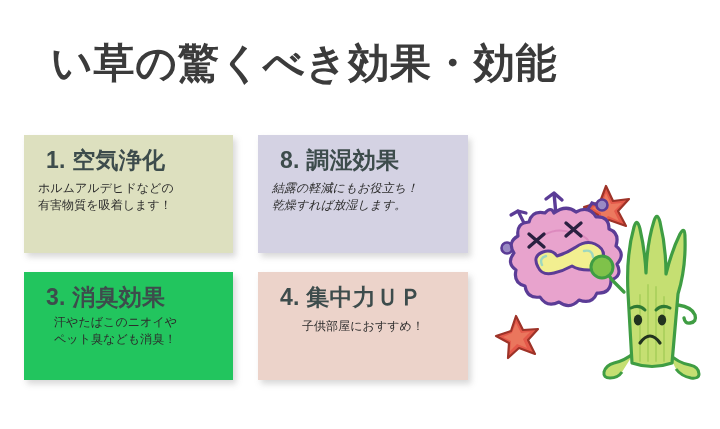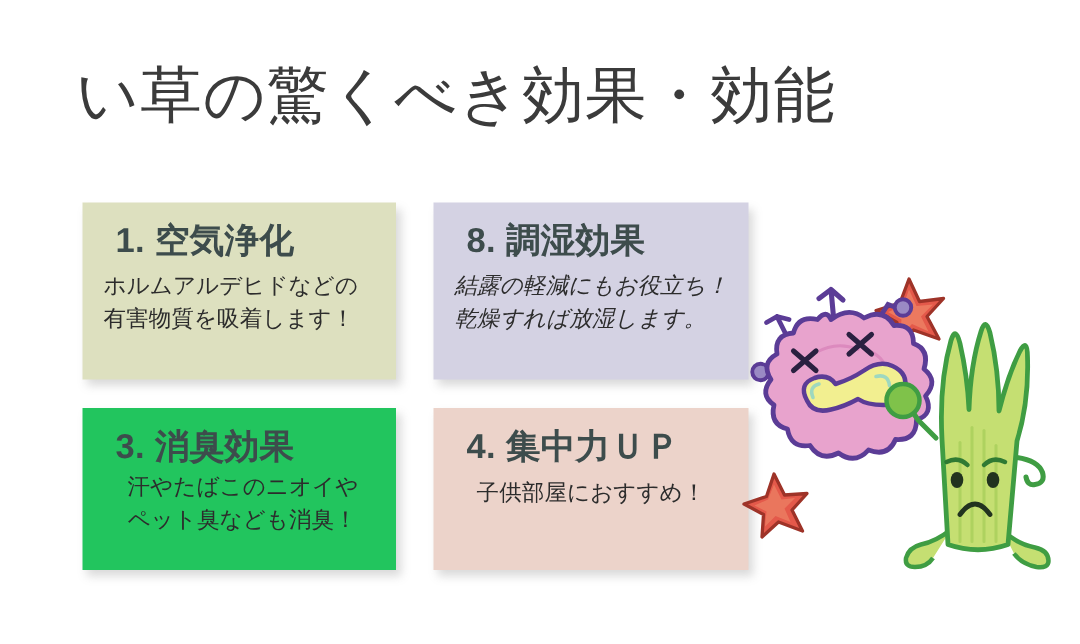--- a/index.html
+++ b/index.html
@@ -24,34 +24,33 @@
 
   
   #page-title {
     position: absolute;
     left: 0;
     top: 36px;
     width: 608px;
     text-align: center;
     font-family: "Liberation Serif", "DejaVu Serif", serif;
     font-size: 41px;
-    font-weight: 400;
+    font-weight: 700;
     letter-spacing: 0.02em;
     color: #3b3b3b;
     white-space: nowrap;
   }
 
   
   #cards {
     position: absolute;
     left: 24px;
     top: 135px;
     width: 505px;
     height: 250px;
-    margin-left: 31px;
   }
 
   .card {
     position: absolute;
     box-sizing: border-box;
     box-shadow: 3px 4px 6px rgba(120, 120, 120, 0.28);
     padding-top: 11px;
     overflow: hidden;
   }
 
@@ -67,21 +66,21 @@
     line-height: 1.22;
     letter-spacing: 0.01em;
     white-space: nowrap;
     padding-left: 22px;
   }
   .card-4 .card-heading {
   }
 
   .card-body {
     color: #2c2c2c;
-    font-size: 15px;
+    font-size: 12px;
     line-height: 1.45;
     letter-spacing: 0.005em;
     margin-top: 6px;
     padding-left: 14px;
     white-space: nowrap;
   }
   .card-2 .card-body { padding-left: 14px; font-style: italic; }
   .card-3 .card-body { padding-left: 30px; margin-top: 3px; }
   .card-4 .card-body {
     padding-left: 0;

